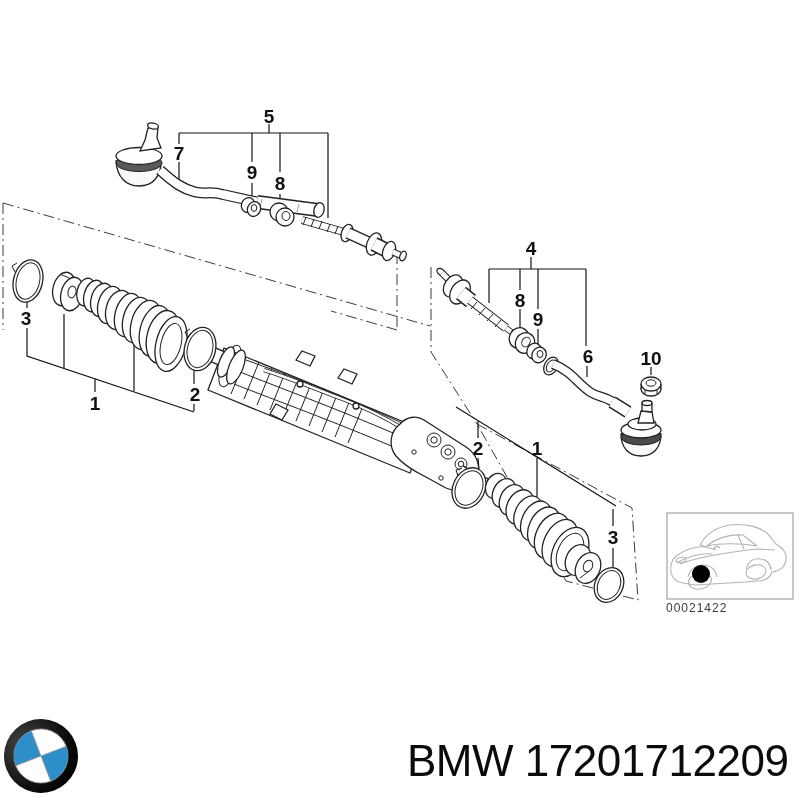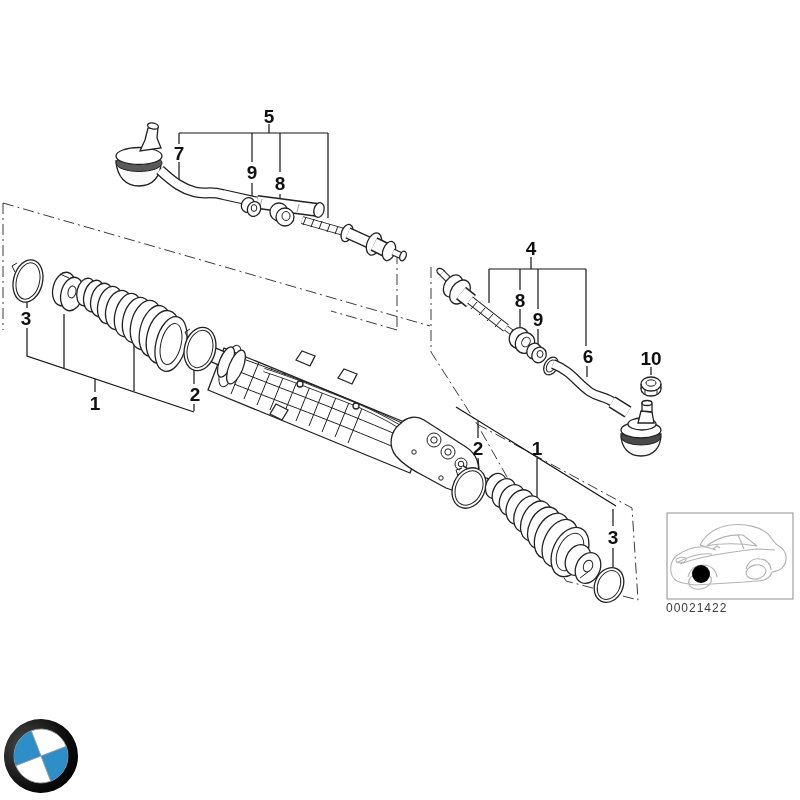--- a/index.html
+++ b/index.html
@@ -276,14 +276,17 @@
         <path d="M39,39 L12,39 A27,27 0 0 1 39,12 Z" fill="#2e8fc8"></path>
         <path d="M39,39 L66,39 A27,27 0 0 1 39,66 Z" fill="#2e8fc8"></path>
         <path d="M12,39 H66 M39,12 V66" stroke="#9a9a9a" stroke-width="0.8" fill="none"></path>
         <text font-family="Liberation Sans, sans-serif" font-size="13.5" font-weight="bold" fill="#fff" letter-spacing="7">
           <textPath href="#bmw-arc" startOffset="50%" text-anchor="middle">BMW</textPath>
         </text>
       </g>
     </svg>
   </div>
 
+  <div class="footer-text">
+    <span>BMW</span>&nbsp;<span>17201712209</span>
+  </div>
 
 </div>
 
 </body></html>

